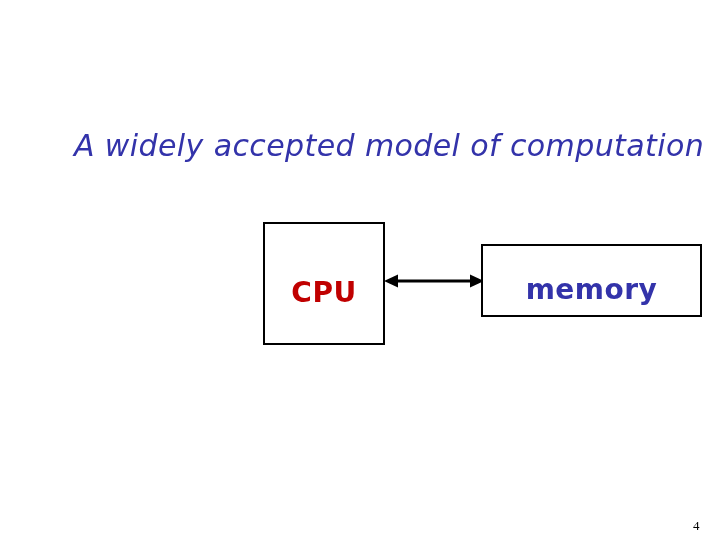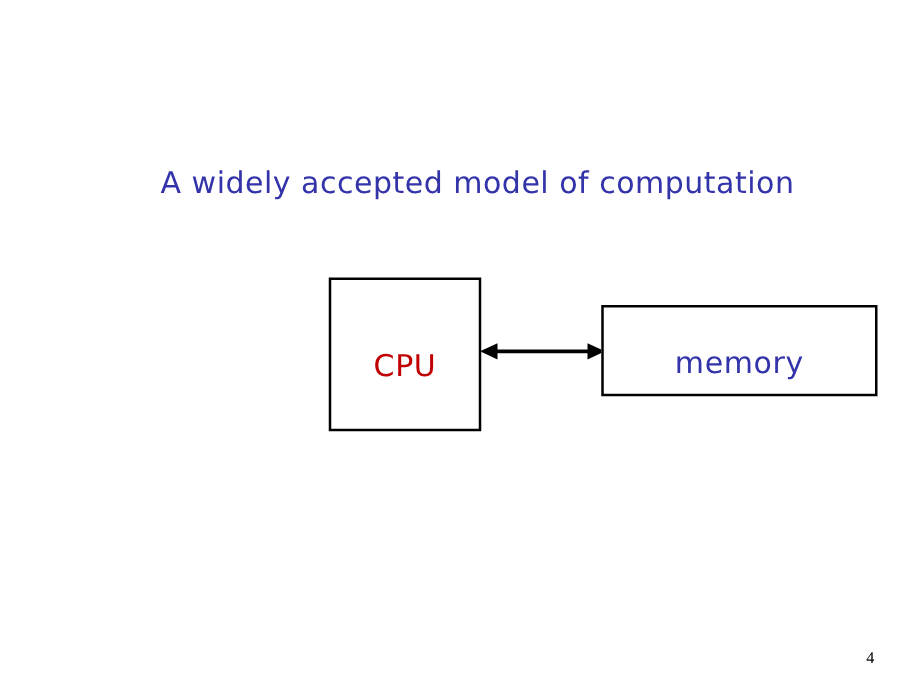--- a/index.html
+++ b/index.html
@@ -20,25 +20,26 @@
 
   
   #slide-title {
     position: absolute;
     left: 74px;
     top: 126px;
     width: 616px;
     text-align: center;
     color: #3333aa;
     font-family: "DejaVu Sans", sans-serif;
-    font-size: 24px;
+    font-size: 30px;
     font-weight: 500;
     letter-spacing: 0.4px;
     line-height: 40px;
     white-space: nowrap;
+    font-style: italic;
   }
 
   
   .node-box {
     position: absolute;
     box-sizing: border-box;
     background: #ffffff;
     border: 2px solid #000000;
     display: flex;
     align-items: center;
@@ -54,22 +55,22 @@
 
   #memory-box {
     left: 481px;
     top: 244px;
     width: 221px;
     height: 73px;
   }
 
   .node-label {
     font-family: "DejaVu Sans", sans-serif;
-    font-size: 24px;
-    font-weight: 400;
+    font-size: 28px;
+    font-weight: 700;
     letter-spacing: 0.5px;
     white-space: nowrap;
     margin-top: 18px;
   }
 
   #cpu-label {
     color: #c00000;
   }
 
   #memory-label {

